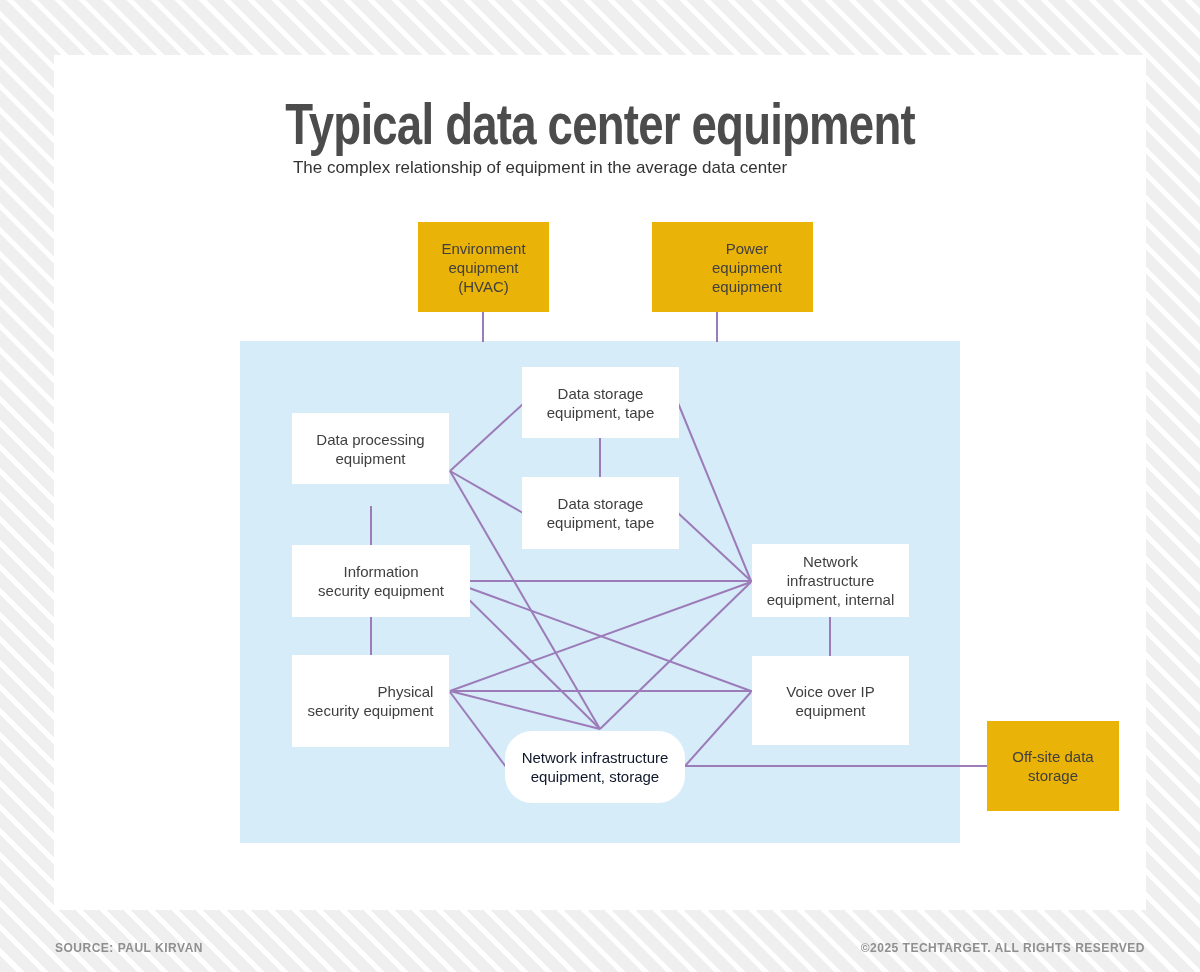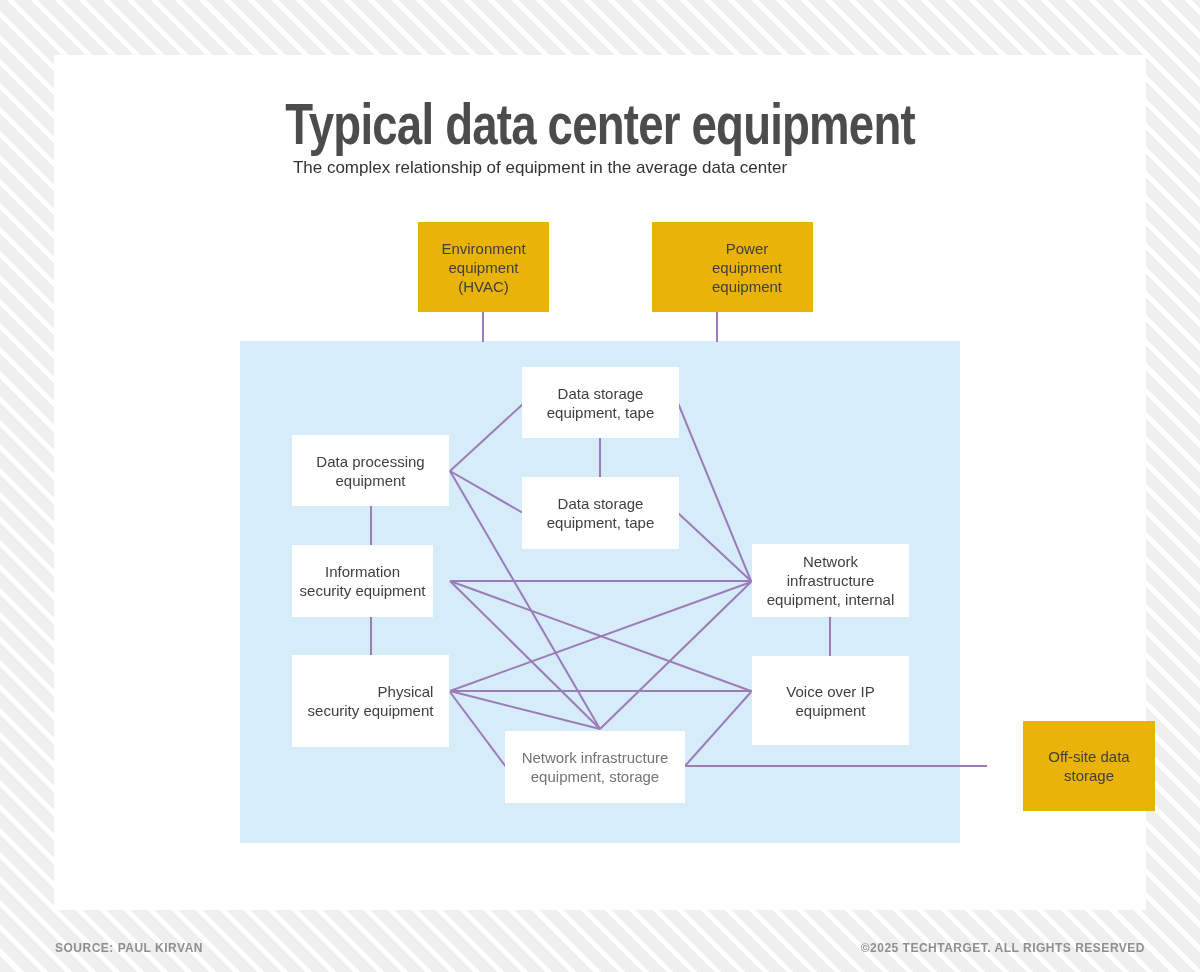--- a/index.html
+++ b/index.html
@@ -91,33 +91,33 @@
           <div>equipment</div>
           <div>equipment</div>
         </div>
       </div>
       <div class="node white" style="left: 522px; top: 367px; width: 157px; height: 71px; color: rgb(63, 63, 63);">
         <div>
           <div>Data storage</div>
           <div>equipment, tape</div>
         </div>
       </div>
-      <div class="node white" style="left: 292px; top: 435px; width: 157px; height: 71px; color: rgb(63, 63, 63);">
+      <div class="node white" style="left: 292px; top: 413px; width: 157px; height: 71px; color: rgb(63, 63, 63);">
         <div>
           <div>Data processing</div>
           <div>equipment</div>
         </div>
       </div>
       <div class="node white" style="left: 522px; top: 477px; width: 157px; height: 72px; color: rgb(63, 63, 63);">
         <div>
           <div>Data storage</div>
           <div>equipment, tape</div>
         </div>
       </div>
-      <div class="node white" style="left: 292px; top: 545px; width: 141px; height: 72px; color: rgb(63, 63, 63);">
+      <div class="node white" style="left: 292px; top: 545px; width: 178px; height: 72px; color: rgb(63, 63, 63);">
         <div>
           <div>Information</div>
           <div>security equipment</div>
         </div>
       </div>
       <div class="node white" style="left: 752px; top: 544px; width: 157px; height: 73px; color: rgb(63, 63, 63);">
         <div>
           <div>Network</div>
           <div>infrastructure</div>
           <div>equipment, internal</div>
@@ -128,27 +128,27 @@
           <div>Physical</div>
           <div>security equipment</div>
         </div>
       </div>
       <div class="node white" style="left: 752px; top: 656px; width: 157px; height: 89px; color: rgb(63, 63, 63);">
         <div>
           <div>Voice over IP</div>
           <div>equipment</div>
         </div>
       </div>
-      <div class="node white" style="left: 505px; top: 731px; width: 180px; height: 72px; color: #737373;">
+      <div class="node white" style="left: 505px; top: 731px; width: 180px; height: 72px; color: #0f172a; border-radius: 27px;">
         <div>
           <div>Network infrastructure</div>
           <div>equipment, storage</div>
         </div>
       </div>
-      <div class="node accent" style="left: 987px; top: 721px; width: 132px; height: 90px; color: rgb(63, 63, 63); margin-left: 36px;">
+      <div class="node accent" style="left: 987px; top: 721px; width: 132px; height: 90px; color: rgb(63, 63, 63);">
         <div>
           <div>Off-site data</div>
           <div>storage</div>
         </div>
       </div>
     </div>
 
   <div class="footer-text footer-source">SOURCE: PAUL KIRVAN</div>
   <div class="footer-text footer-copyright">©2025 TECHTARGET. ALL RIGHTS RESERVED</div>
 </div>

